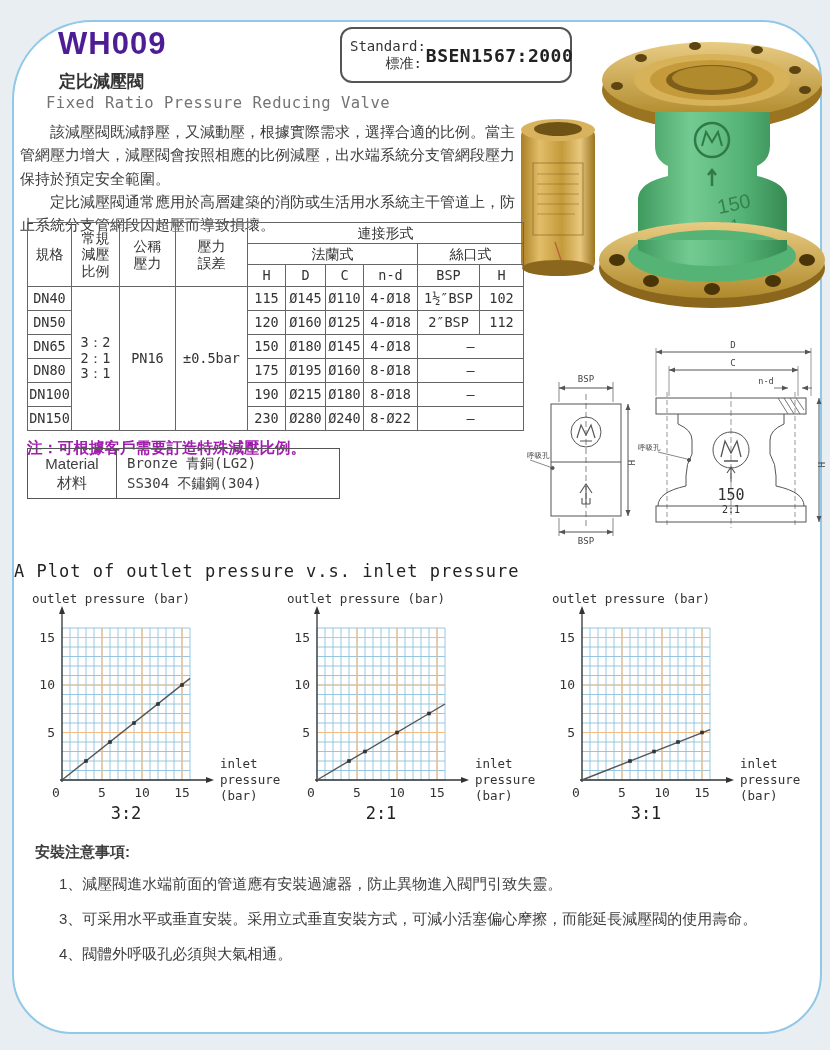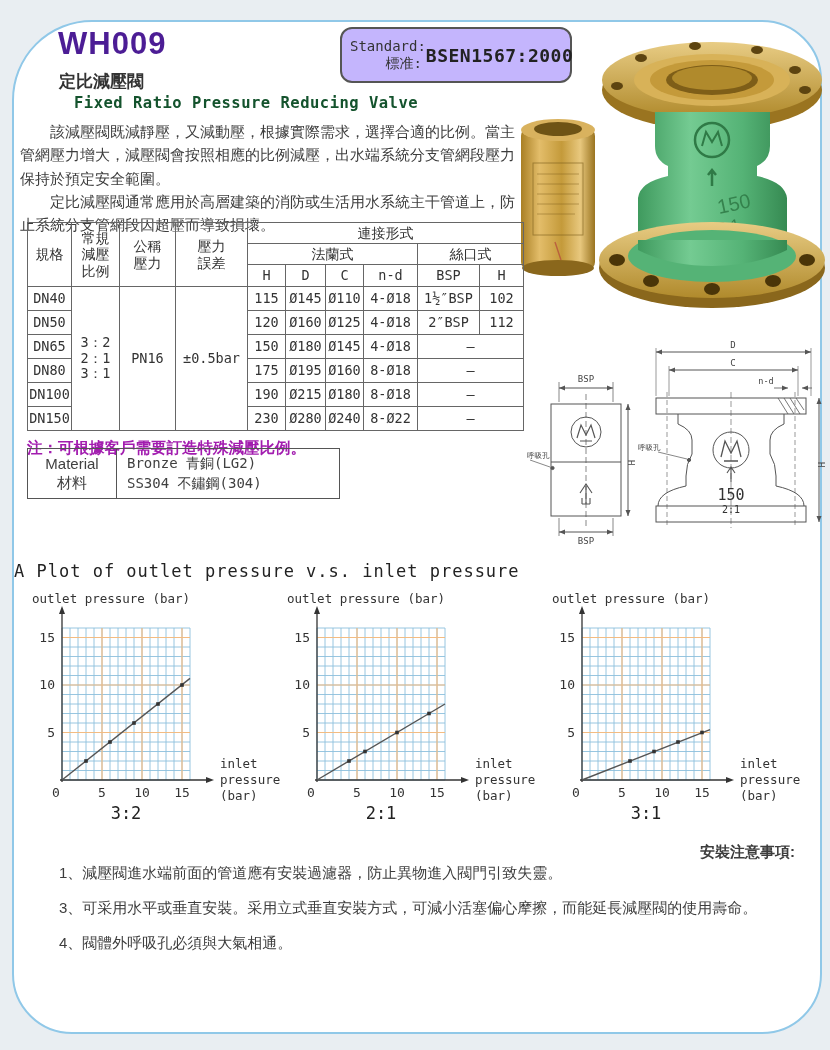--- a/index.html
+++ b/index.html
@@ -13,25 +13,25 @@
     position:absolute;left:12px;top:20px;width:806px;height:1010px;
     background:#ffffff;border:2px solid #90c8e8;border-radius:80px 60px 60px 60px;
   }
   .abs{position:absolute;}
   .mono{font-family:"DejaVu Sans Mono","Liberation Mono",monospace;}
   .preline{white-space:pre-line;}
 
   
   .model{left:58px;top:26px;font-size:31px;font-weight:bold;letter-spacing:1px;color:#4c1d95;}
   .title-zh{left:59px;top:70px;font-size:17px;font-weight:bold;color:#333;text-align:center;}
-  .title-en{left:74px;top:94px;font-size:15.5px;color:#14532d;letter-spacing:0.5px;font-weight:bold;}
+  .title-en{left:46px;top:94px;font-size:15.5px;color:#737373;letter-spacing:0.5px;}
 
   .std-box{
     left:340px;top:27px;width:228px;height:52px;
-    border:2px solid #555;border-radius:12px;background:#c4b5fd;
+    border:2px solid #555;border-radius:12px;background:#ffffff;
     display:flex;align-items:center;
   }
   .std-labels{width:86px;padding-left:8px;font-size:14px;color:#333;line-height:1.25;}
   .std-labels .zh{text-align:right;padding-right:4px;}
   .std-value{font-size:18px;font-weight:bold;color:#222;letter-spacing:0.5px;}
 
   
   .intro{left:20px;top:120px;width:502px;font-size:15px;line-height:1.55;color:#3d3d3d;}
   .intro p{margin:0;text-indent:2em;}
 
@@ -63,21 +63,21 @@
 
   
   .plot-title{left:14px;top:561px;font-size:17px;color:#222;letter-spacing:1px;}
   .chart{width:252px;height:232px;}
   #chart0{left:28px;top:590px;}
   #chart1{left:283px;top:590px;}
   #chart2{left:548px;top:590px;}
 
   
   .install{left:35px;top:843px;width:760px;font-size:15px;color:#3d3d3d;}
-  .install .head{font-weight:bold;margin-bottom:0;text-align:right;}
+  .install .head{font-weight:bold;margin-bottom:11px;}
   .install .item{margin:0 0 14px 24px;line-height:1.4;}
 
   svg text{font-family:"DejaVu Sans Mono","Liberation Mono",monospace;}
   svg .cjk{font-family:"Liberation Sans",sans-serif;}
 </style>
 </head>
 <body>
 
 <div class="page"></div>
 

